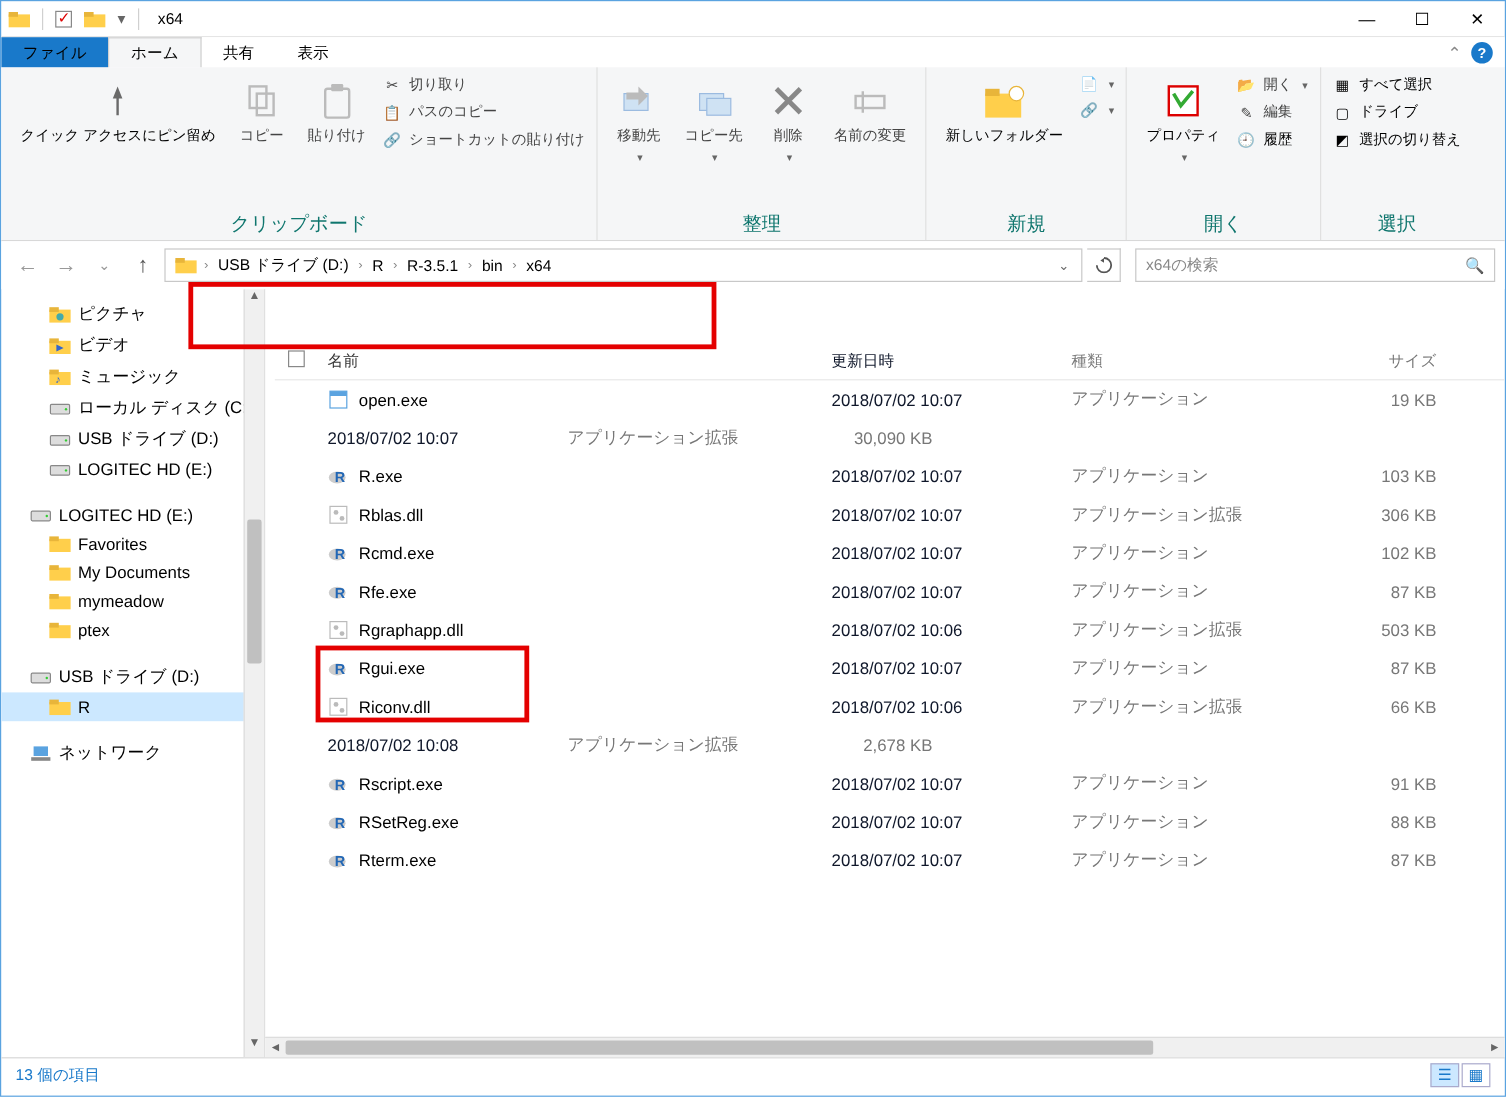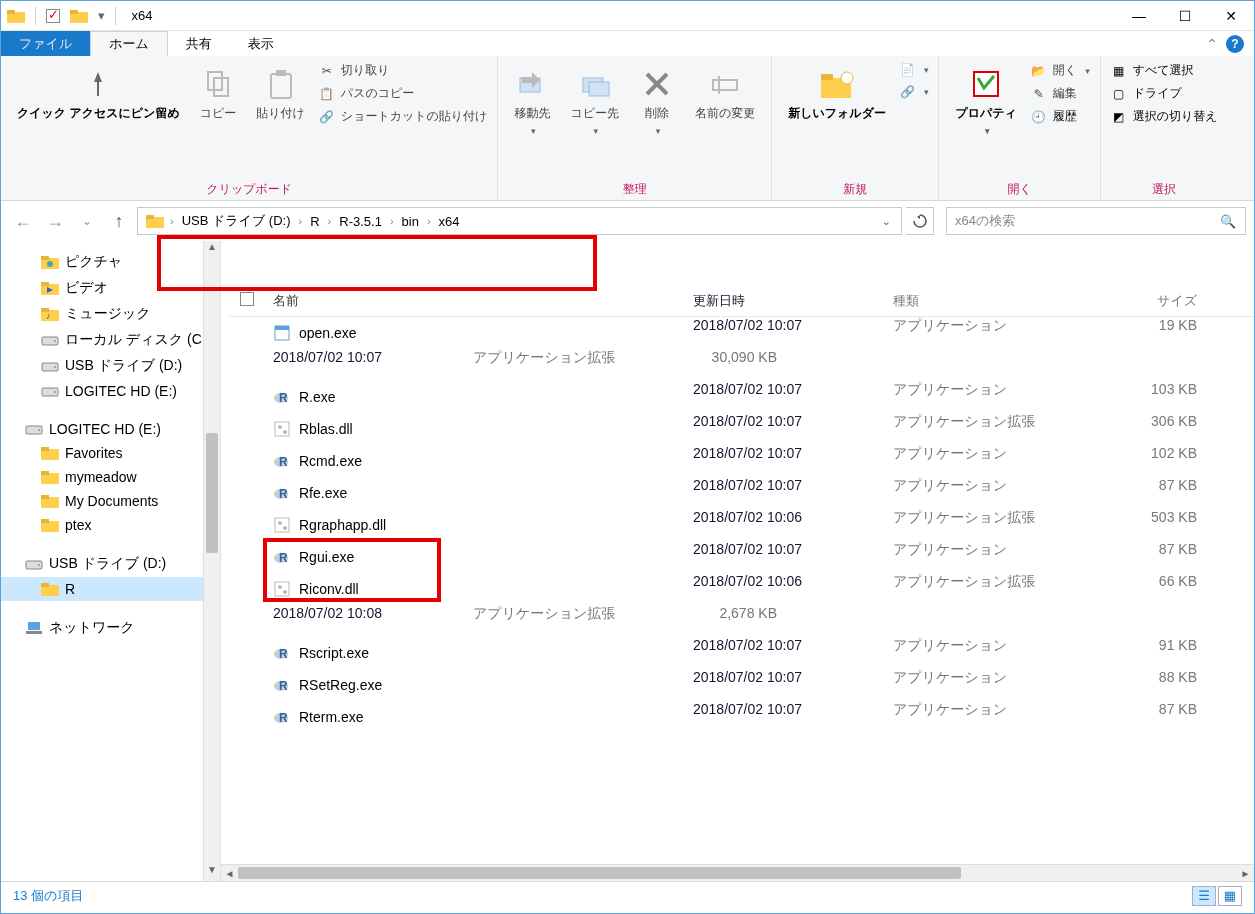--- a/index.html
+++ b/index.html
@@ -9,32 +9,32 @@
 .titlebar { height: 30px; display: flex; align-items: center; border-bottom: 1px solid #e5e5e5; }
 .titlebar .qat { display: flex; align-items: center; padding: 0 6px; gap: 10px; }
 .titlebar .title { font-size: 13px; padding-left: 10px; }
 .titlebar .win-controls { margin-left: auto; display: flex; }
 .titlebar .win-controls div { width: 46px; height: 30px; display: flex; align-items: center; justify-content: center; font-size: 14px; color: #000; }
 .qat-sep { width:1px; height: 18px; background:#d0d0d0; }
 
 
 .tabsrow { height: 25px; display: flex; align-items: stretch; background: #fff; position: relative; }
 .tabsrow .tab { padding: 3px 18px; font-size: 13px; display: flex; align-items: center; cursor: default; }
-.tabsrow .tab.file { background: #1979ca; color: #e5e5e5; }
+.tabsrow .tab.file { background: #1979ca; color: #000000; }
 .tabsrow .tab.active { background: #f5f6f7; border-top: 1px solid #d0d0d0; border-left: 1px solid #d0d0d0; border-right: 1px solid #d0d0d0; }
 .tabsrow .right { margin-left: auto; display: flex; align-items: center; padding-right: 10px; gap: 8px; }
 .help-circle { width: 18px; height: 18px; border-radius: 50%; background: #1979ca; color: #fff; display: flex; align-items: center; justify-content: center; font-size: 12px; font-weight: bold; }
 
 
 .ribbon { height: 145px; background: #f5f6f7; border-bottom: 1px solid #d8d8d8; display: flex; }
 .ribbon-group { border-right: 1px solid #e0e0e0; padding: 6px 10px 2px; display: flex; flex-direction: column; }
 .ribbon-group .content { flex: 1; display: flex; align-items: flex-start; gap: 8px; }
-.ribbon-group .label { text-align: center; color: #be185d; font-size: 12px; padding-top: 4px; }
+.ribbon-group .label { text-align: center; color: #0f766e; font-size: 16px; padding-top: 4px; }
 .big-btn { display: flex; flex-direction: column; align-items: center; justify-content: flex-start; gap: 4px; padding: 4px 6px; font-size: 12px; line-height: 1.3; text-align: center; color: #444; }
-.big-btn.enabled { color: #000; font-weight: bold; }
+.big-btn.enabled { color: #000; }
 .big-btn .ico { width: 36px; height: 36px; display: flex; align-items: center; justify-content: center; }
 .small-list { display: flex; flex-direction: column; gap: 6px; font-size: 12px; color: #444; }
 .small-list .row { display: flex; align-items: center; gap: 6px; }
 .small-list .row.enabled { color: #000; }
 .sm-ico { width: 16px; height: 16px; display:inline-flex; align-items:center; justify-content:center; }
 
 
 .addr-row { height: 40px; display: flex; align-items: center; padding: 0 8px; gap: 4px; background:#fff; }
 .nav-btn { width: 28px; height: 28px; display: flex; align-items: center; justify-content: center; color: #999; font-size: 18px; }
 .nav-btn.enabled { color: #555; }
@@ -52,21 +52,21 @@
 .tree .node.sel { background: #cce8ff; }
 .tree .node .ico { width: 18px; height: 16px; display:inline-flex; align-items:center; justify-content:center; }
 .tree-scroll { position:absolute; right:0; top:0; width:17px; height:100%; background:#f0f0f0; border-left:1px solid #ddd; }
 .tree-scroll .thumb { position:absolute; left:2px; right:2px; top:30%; height:120px; background:#c0c0c0; border-radius:2px; }
 .tree-scroll .arr { position:absolute; left:0; right:0; height:17px; text-align:center; color:#666; font-size:10px; }
 
 .filew { flex:1; position:relative; }
 .filelist { padding-left: 8px; overflow:auto; height: calc(100% - 17px); }
 .filelist .header { display: flex; align-items: center; height: 32px; border-bottom: 1px solid #e8e8e8; font-size: 13px; color: #333; margin-top: 44px; }
 .filelist .header .col { padding: 0 8px; }
-.filelist .row { display: flex; height: 32px; font-size: 14px; }
+.filelist .row { display: flex; align-items: center; height: 32px; font-size: 14px; }
 .filelist .row .col { padding: 0 8px; }
 .col.cb { width: 36px; text-align: center; }
 .col.name { width: 420px; display: flex; align-items: center; gap: 8px; }
 .col.date { width: 200px; color: #0f172a; }
 .col.type { width: 200px; color: #777; }
 .col.size { width: 120px; text-align: right; color: #777; }
 .file-ico { width: 18px; height: 18px; display:inline-flex; align-items:center; justify-content:center; }
 .hscroll { position:absolute; left:0; right:0; bottom:0; height:17px; background:#f0f0f0; border-top:1px solid #ddd; }
 .hscroll .thumb { position:absolute; top:2px; bottom:2px; left:17px; width:70%; background:#c0c0c0; border-radius:2px; }
 .hscroll .arr { position:absolute; top:0; bottom:0; width:17px; text-align:center; color:#666; font-size:10px; line-height:17px; }
@@ -415,30 +415,30 @@
         </span>
         <span>Favorites</span>
       </div>
       <div class="node" style="padding-left: 40px;">
         <span class="ico">
           <svg width="18" height="14">
             <rect x="0" y="3" width="18" height="11" fill="#ffcf4b"></rect>
             <rect x="0" y="1" width="8" height="4" fill="#e8b53a"></rect>
           </svg>
         </span>
+        <span>My Documents</span>
+      </div>
+      <div class="node" style="padding-left: 40px;">
+        <span class="ico">
+          <svg width="18" height="14">
+            <rect x="0" y="3" width="18" height="11" fill="#ffcf4b"></rect>
+            <rect x="0" y="1" width="8" height="4" fill="#e8b53a"></rect>
+          </svg>
+        </span>
         <span>mymeadow</span>
-      </div>
-      <div class="node" style="padding-left: 40px;">
-        <span class="ico">
-          <svg width="18" height="14">
-            <rect x="0" y="3" width="18" height="11" fill="#ffcf4b"></rect>
-            <rect x="0" y="1" width="8" height="4" fill="#e8b53a"></rect>
-          </svg>
-        </span>
-        <span>My Documents</span>
       </div>
       <div class="node" style="padding-left: 40px;">
         <span class="ico">
           <svg width="18" height="14">
             <rect x="0" y="3" width="18" height="11" fill="#ffcf4b"></rect>
             <rect x="0" y="1" width="8" height="4" fill="#e8b53a"></rect>
           </svg>
         </span>
         <span>ptex</span>
       </div>

